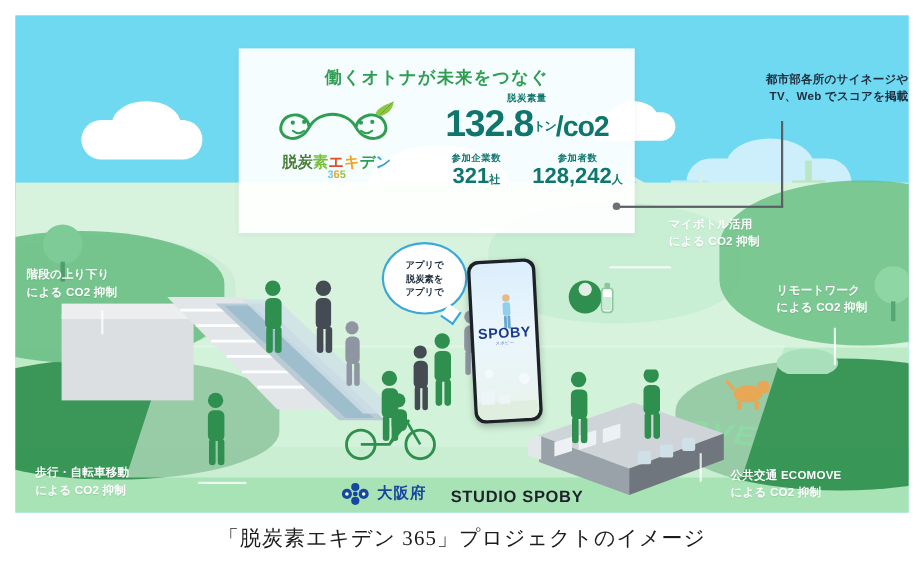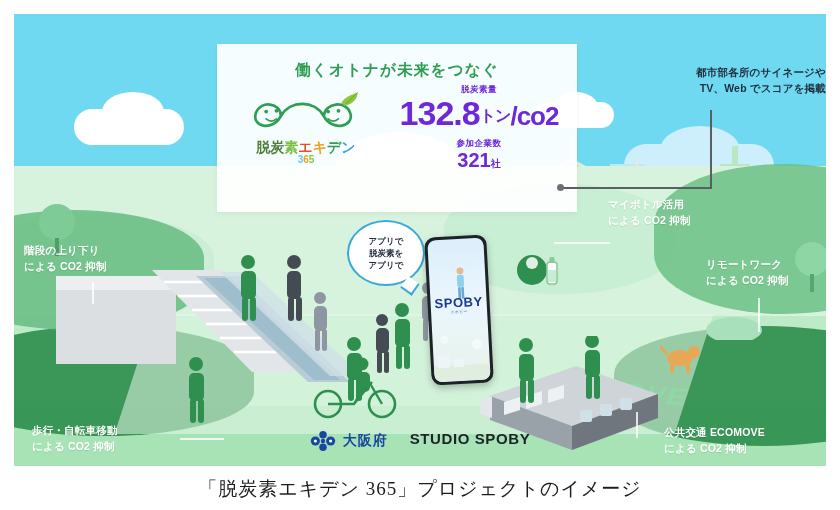--- a/index.html
+++ b/index.html
@@ -53,27 +53,27 @@
   .logo-text .c3{color:#e0522a;}
   .logo-text .c4{color:#f0a31e;}
   .logo-text .c5{color:#2f9e52;}
   .logo-text .c6{color:#3aa0d8;}
   .logo-365{font-size:10px;font-weight:bold;line-height:1.0;}
   .logo-365 .d1{color:#6fc6e8;}
   .logo-365 .d2{color:#f0a31e;}
   .logo-365 .d3{color:#8dc63f;}
 
   
-  .stats{position:absolute;left:170px;top:40px;width:184px;color:#6d28d9;}
+  .stats{position:absolute;left:170px;top:40px;width:184px;color:#0f766e;}
   .stat-label{font-size:8.5px;font-weight:bold;text-align:center;letter-spacing:.5px;}
   .big-num{
     font-size:34px;font-weight:bold;line-height:1;text-align:center;
     letter-spacing:-1px;white-space:nowrap;
   }
-  .unit-stack{display:inline-block;font-size:16px;line-height:.95;vertical-align:middle;
+  .unit-stack{display:inline-block;font-size:11px;line-height:.95;vertical-align:middle;
     text-align:center;font-weight:bold;}
   .slash-co2{font-size:26px;font-weight:bold;}
   .substats{display:flex;justify-content:space-between;margin-top:8px;}
   .sub{flex:1;text-align:center;}
   .sub .sv{font-size:20px;font-weight:bold;line-height:1.05;white-space:nowrap;}
   .sub .su{font-size:10px;font-weight:bold;}
 
   
   #bubble{
     position:absolute;left:333px;top:206px;width:74px;height:62px;
@@ -115,21 +115,21 @@
   .dot{position:absolute;width:7px;height:7px;border-radius:50%;background:#6b7077;}
 
   
   .ecomove{
     position:absolute;color:#8fd9a5;font-weight:bold;font-size:30px;letter-spacing:2px;
     transform:skewX(-16deg) rotate(6deg) scaleY(.78);
   }
 
   
   .botlogos{position:absolute;left:0;right:0;bottom:6px;height:30px;display:flex;
-    align-items:flex-start;justify-content:center;gap:22px;}
+    align-items:flex-end;justify-content:center;gap:22px;}
   .osaka{display:flex;align-items:center;gap:7px;}
   .osaka .mark{width:26px;height:22px;}
   .osaka .nm{font-size:14px;font-weight:bold;color:#17479e;letter-spacing:1px;}
   .spoby{font-size:15px;font-weight:bold;color:#1d2229;letter-spacing:.6px;}
 
   
   #caption{
     position:absolute;left:0;right:0;bottom:8px;text-align:center;
     font-family:"Liberation Serif","DejaVu Serif",serif;
     font-size:19px;color:#1c1c1c;letter-spacing:1px;
@@ -361,20 +361,24 @@
       <div class="stats">
         <div class="stat-label">脱炭素量</div>
         <div class="big-num">
           <span>132.8</span><span class="unit-stack"><span>トン</span></span><span class="slash-co2">/co2</span>
         </div>
         <div class="substats">
           <div class="sub">
             <div class="stat-label">参加企業数</div>
             <div class="sv"><span>321</span><span class="su">社</span></div>
           </div>
+          <div class="sub">
+            <div class="stat-label">参加者数</div>
+            <div class="sv"><span>128,242</span><span class="su">人</span></div>
+          </div>
         </div>
       </div>
     </div>
 
     <div id="bubble">
       <div class="btxt">
         <div>アプリで</div>
         <div>脱炭素を</div>
         <div>アプリで</div>
       </div>

